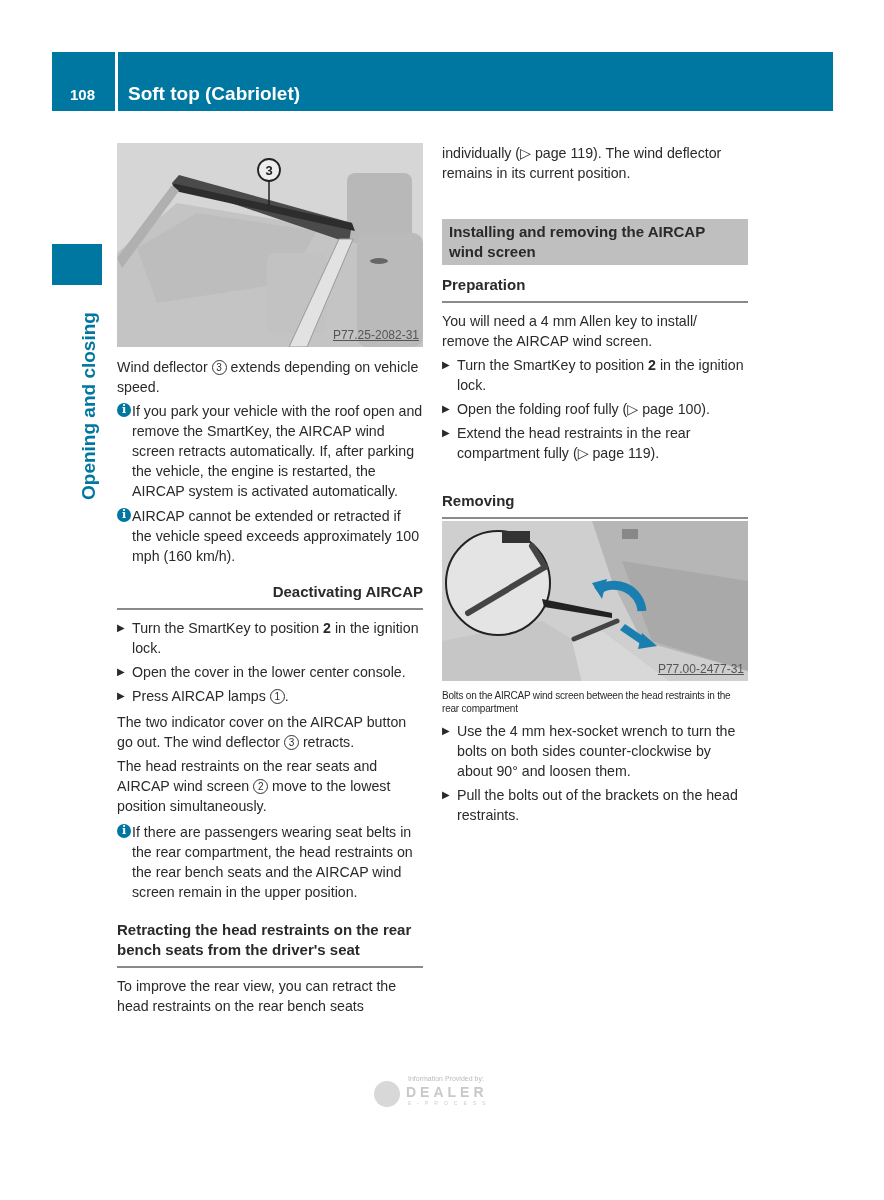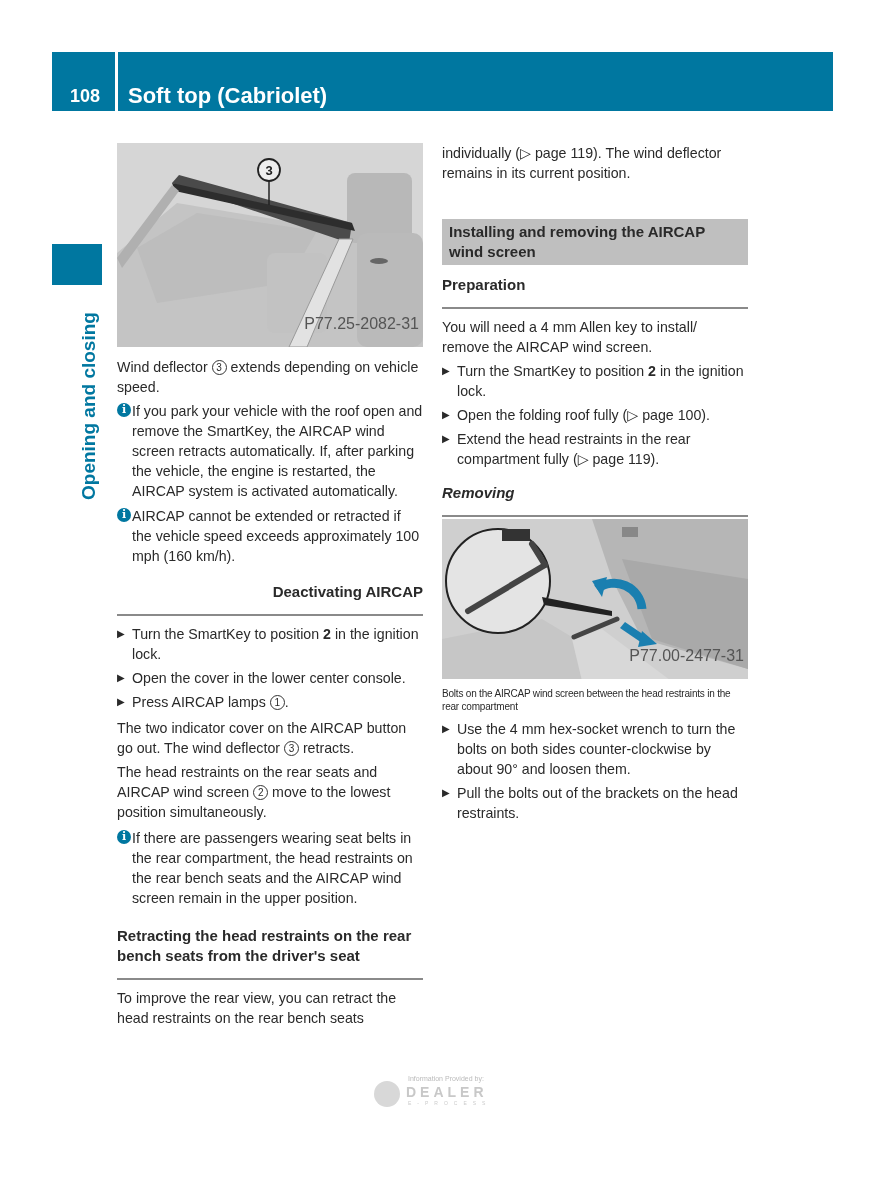--- a/index.html
+++ b/index.html
@@ -1,34 +1,34 @@
 <!DOCTYPE html>
 <html><head>
 <meta charset="utf-8">
 <style>
   * { box-sizing: border-box; margin: 0; padding: 0; }
   body { width: 884px; height: 1200px; background: #ffffff; position: relative; overflow: hidden;
          font-family: "Liberation Sans", "DejaVu Sans", sans-serif; color: #2a2a2a; }
   .header-bar { position: absolute; left: 52px; top: 52px; width: 781px; height: 59px; background: #0077a0; }
   .header-divider { position: absolute; left: 115px; top: 52px; width: 3px; height: 59px; background: #ffffff; }
-  .page-number { position: absolute; left: 70px; top: 86px; font-size: 18px; color: #fff; font-weight: bold; }
-  .header-title { position: absolute; left: 128px; top: 83px; font-size: 22px; color: #fff; font-weight: bold; }
+  .page-number { position: absolute; left: 70px; top: 86px; font-size: 15px; color: #fff; font-weight: bold; }
+  .header-title { position: absolute; left: 128px; top: 83px; font-size: 19px; color: #fff; font-weight: bold; }
   .side-tab-block { position: absolute; left: 52px; top: 244px; width: 50px; height: 41px; background: #0077a0; }
   .side-tab-text { position: absolute; left: 78px; top: 500px; transform-origin: 0 0; transform: rotate(-90deg);
                    font-size: 19px; font-weight: bold; color: #0077a0; white-space: nowrap; }
   .col { position: absolute; font-size: 14.2px; line-height: 20px; }
   .col-left { left: 117px; top: 143px; width: 306px; }
   .col-right { left: 442px; top: 143px; width: 306px; }
   p { margin-bottom: 4px; }
   .img-box { position: relative; width: 100%; background: #d2d2d2; overflow: hidden; }
-  .img-code { position: absolute; right: 4px; bottom: 13px; font-size: 16px; color: #555; font-family: "Liberation Sans Narrow", "Liberation Sans", sans-serif; }
+  .img-code { position: absolute; right: 4px; bottom: 2px; font-size: 12px; color: #555; font-family: "Liberation Sans Narrow", "Liberation Sans", sans-serif; text-decoration: underline; }
   .info { position: relative; padding-left: 15px; margin-bottom: 5px; }
   .info-icon { position: absolute; left: 0; top: 2px; width: 14px; height: 14px; border-radius: 50%; background: #0077a0;
                color: #fff; font-size: 11px; font-weight: bold; text-align: center; line-height: 14px; font-family: "DejaVu Serif", serif; }
-  .h-sub { font-weight: bold; font-size: 15px; border-bottom: 2px solid #8a8a8a; padding-bottom: 12px; margin-bottom: 8px; margin-top: 14px; line-height: 20px; }
+  .h-sub { font-weight: bold; font-size: 15px; border-bottom: 2px solid #8a8a8a; padding-bottom: 6px; margin-bottom: 8px; margin-top: 14px; line-height: 20px; }
   .h-box { background: #bfbfbf; font-weight: bold; font-size: 15px; padding: 3px 7px; line-height: 20px; margin-top: 36px; margin-bottom: 10px; }
   .bullet { position: relative; padding-left: 15px; margin-bottom: 4px; }
   .bullet-icon { position: absolute; left: 0; top: 0; font-size: 10px; }
   .circ { display: inline-block; width: 15px; height: 15px; border: 1px solid #333; border-radius: 50%; font-size: 10px;
           text-align: center; line-height: 13px; vertical-align: 1px; }
   .caption { font-size: 10px; line-height: 13px; margin: 8px 0 6px 0; letter-spacing: -0.2px; }
   .footer-logo { position: absolute; left: 372px; top: 1073px; width: 130px; height: 36px; }
   .logo-circle { position: absolute; left: 2px; top: 8px; width: 26px; height: 26px; border-radius: 50%; background: #d8d8d8; }
   .logo-small { position: absolute; left: 36px; top: 2px; font-size: 7px; color: #bbb; }
   .logo-word { position: absolute; left: 34px; top: 11px; font-size: 14px; color: #c8c8c8; letter-spacing: 4px; font-weight: bold; }
@@ -118,21 +118,21 @@
   </div>
   <div class="bullet">
     <span class="bullet-icon">▶</span>
     <span>Open the folding roof fully (▷ page 100).</span>
   </div>
   <div class="bullet">
     <span class="bullet-icon">▶</span>
     <span>Extend the head restraints in the rear compartment fully (▷ page 119).</span>
   </div>
 
-  <div class="h-sub" style="margin-top:14px;font-style:italic;">Removing</div>
+  <div class="h-sub" style="margin-top:28px;">Removing</div>
 
   <div class="img-box" style="height:160px;margin-top:-6px;">
     <svg width="306" height="204" viewBox="0 0 306 204">
       <rect width="306" height="204" fill="#cfcfcf"></rect>
       <polygon points="0,120 100,100 150,130 306,204 0,204" fill="#c6c6c6"></polygon>
       <polygon points="150,0 306,0 306,150 200,120 170,60" fill="#b6b6b6"></polygon>
       <polygon points="180,40 306,60 306,150 210,120" fill="#a9a9a9"></polygon>
       <rect x="180" y="8" width="16" height="10" fill="#888"></rect>
       <polygon points="130,120 160,110 240,170 220,204 150,204" fill="#d8d8d8"></polygon>
       <line x1="132" y1="118" x2="175" y2="100" stroke="#444" stroke-width="5" stroke-linecap="round"></line>

